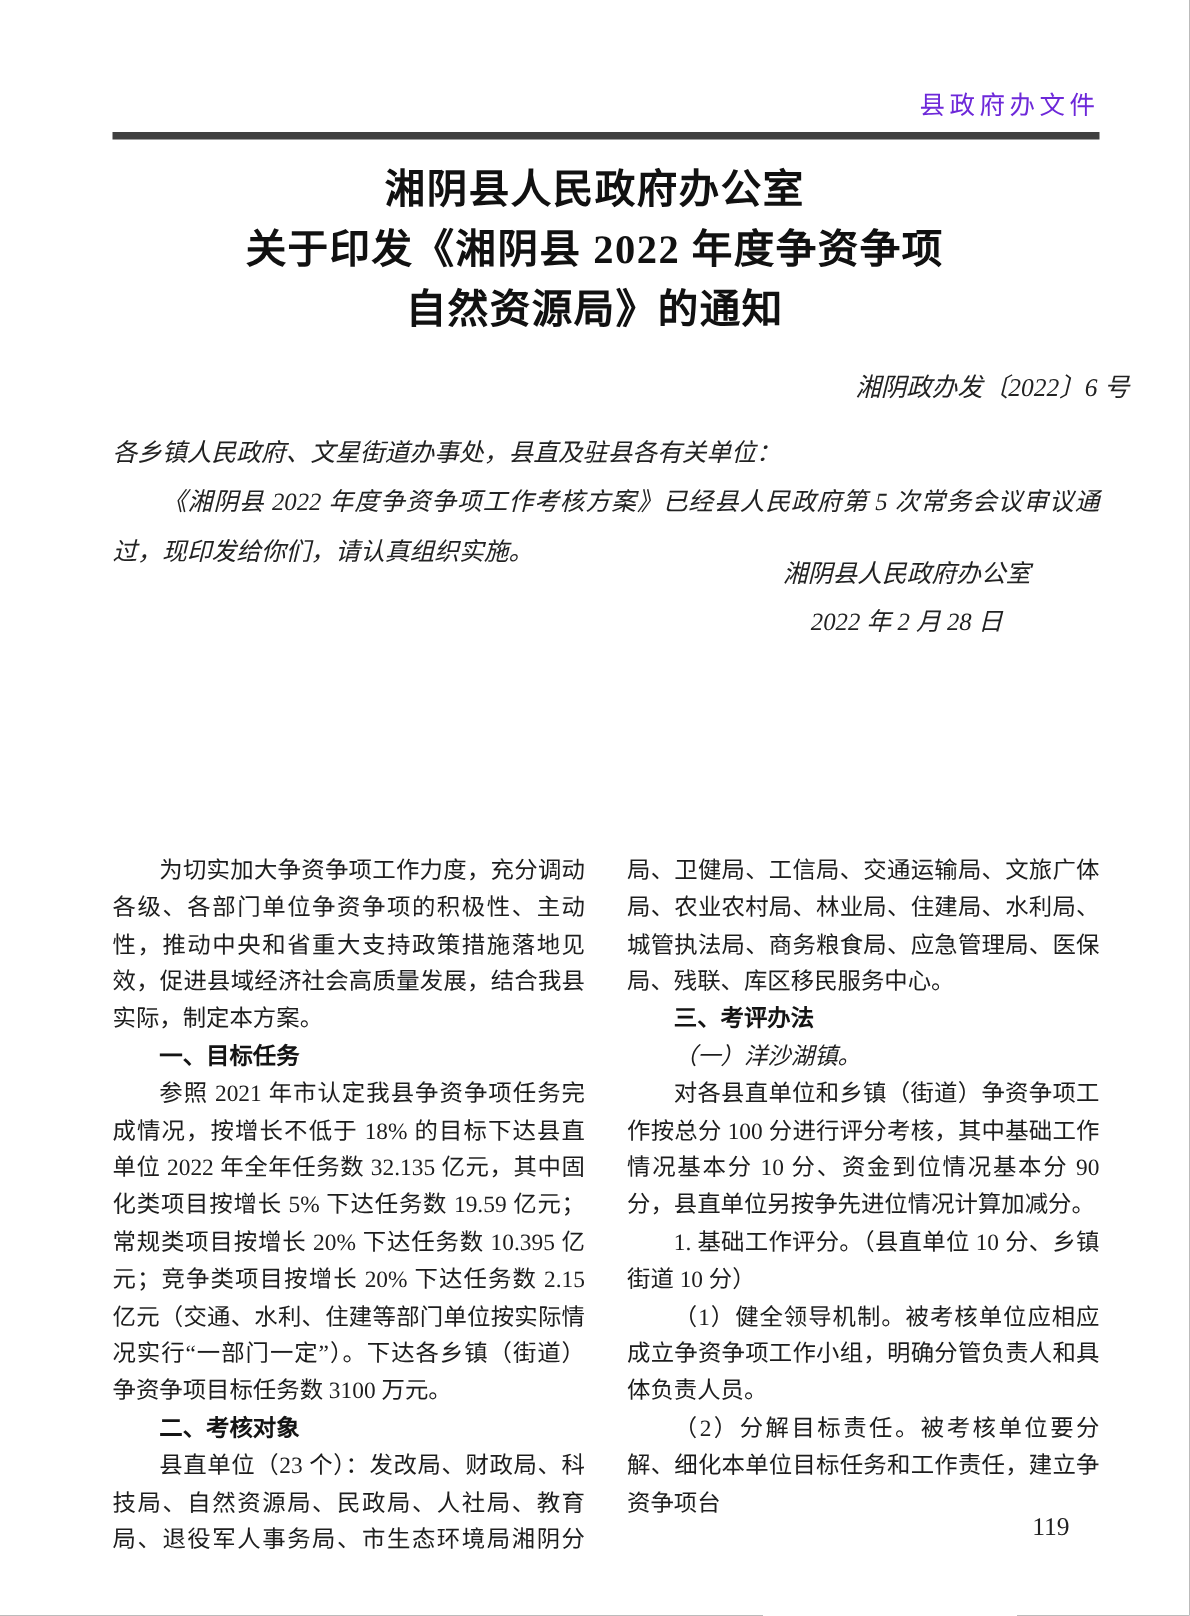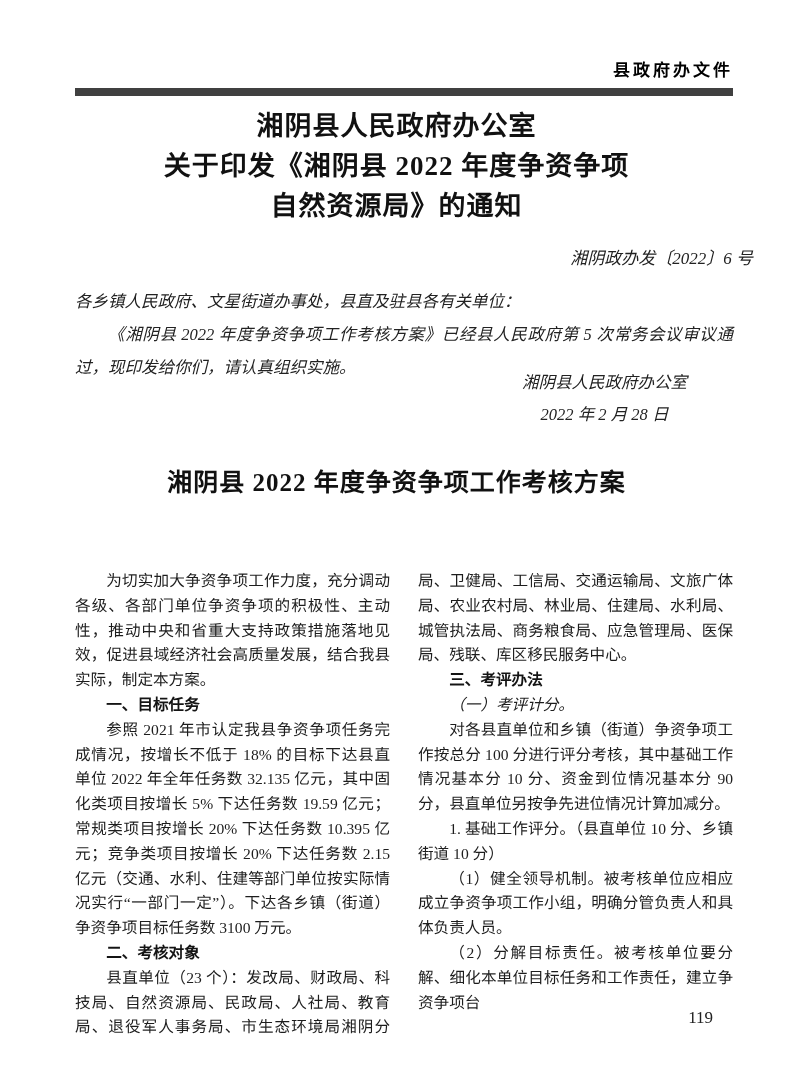--- a/index.html
+++ b/index.html
@@ -15,26 +15,26 @@
   }
 
   
   .doc-header {
     position: absolute;
     left: 75px;
     right: 60px;
     top: 56px;
     text-align: right;
     font-family: "Liberation Sans", "DejaVu Sans", sans-serif;
-    font-weight: bold;
+    font-weight: normal;
     font-size: 17px;
     letter-spacing: 3px;
-    color: #000000;
+    color: #6d28d9;
     padding-bottom: 7px;
-    border-bottom: 8px solid #404040;
+    border-bottom: 5px solid #404040;
   }
 
   
   .notice-title {
     position: absolute;
     top: 106px;
     left: 40px;
     right: 40px;
     text-align: center;
     font-weight: bold;
@@ -145,30 +145,29 @@
 
   <div class="salutation">各乡镇人民政府、文星街道办事处，县直及驻县各有关单位：</div>
 
   <div class="notice-body">《湘阴县 2022 年度争资争项工作考核方案》已经县人民政府第 5 次常务会议审议通过，现印发给你们，请认真组织实施。</div>
 
   <div class="signoff">
     <div class="sig-line">湘阴县人民政府办公室</div>
     <div class="date-line">2022 年 2 月 28 日</div>
   </div>
 
-  <div class="plan-title">湘阴县 2022 年度争资争项工作考核方案</div>
 
   <div class="plan-columns">
     <p class="body">为切实加大争资争项工作力度，充分调动各级、各部门单位争资争项的积极性、主动性，推动中央和省重大支持政策措施落地见效，促进县域经济社会高质量发展，结合我县实际，制定本方案。</p>
     <p class="heading">一、目标任务</p>
     <p class="body">参照 2021 年市认定我县争资争项任务完成情况，按增长不低于 18% 的目标下达县直单位 2022 年全年任务数 32.135 亿元，其中固化类项目按增长 5% 下达任务数 19.59 亿元；常规类项目按增长 20% 下达任务数 10.395 亿元；竞争类项目按增长 20% 下达任务数 2.15 亿元（交通、水利、住建等部门单位按实际情况实行“一部门一定”）。下达各乡镇（街道）争资争项目标任务数 3100 万元。</p>
     <p class="heading">二、考核对象</p>
     <p class="body">县直单位（23 个）：发改局、财政局、科技局、自然资源局、民政局、人社局、教育局、退役军人事务局、市生态环境局湘阴分局、卫健局、工信局、交通运输局、文旅广体局、农业农村局、林业局、住建局、水利局、城管执法局、商务粮食局、应急管理局、医保局、残联、库区移民服务中心。</p>
     <p class="heading">三、考评办法</p>
-    <p class="kaiti">（一）考评计分。</p>
+    <p class="kaiti">（一）洋沙湖镇。</p>
     <p class="body">对各县直单位和乡镇（街道）争资争项工作按总分 100 分进行评分考核，其中基础工作情况基本分 10 分、资金到位情况基本分 90 分，县直单位另按争先进位情况计算加减分。</p>
     <p class="body">1. 基础工作评分。（县直单位 10 分、乡镇街道 10 分）</p>
     <p class="body">（1）健全领导机制。被考核单位应相应成立争资争项工作小组，明确分管负责人和具体负责人员。</p>
     <p class="body">（2）分解目标责任。被考核单位要分解、细化本单位目标任务和工作责任，建立争资争项台</p>
   </div>
 
   <div class="page-number">119</div>
 
 </div>
 

